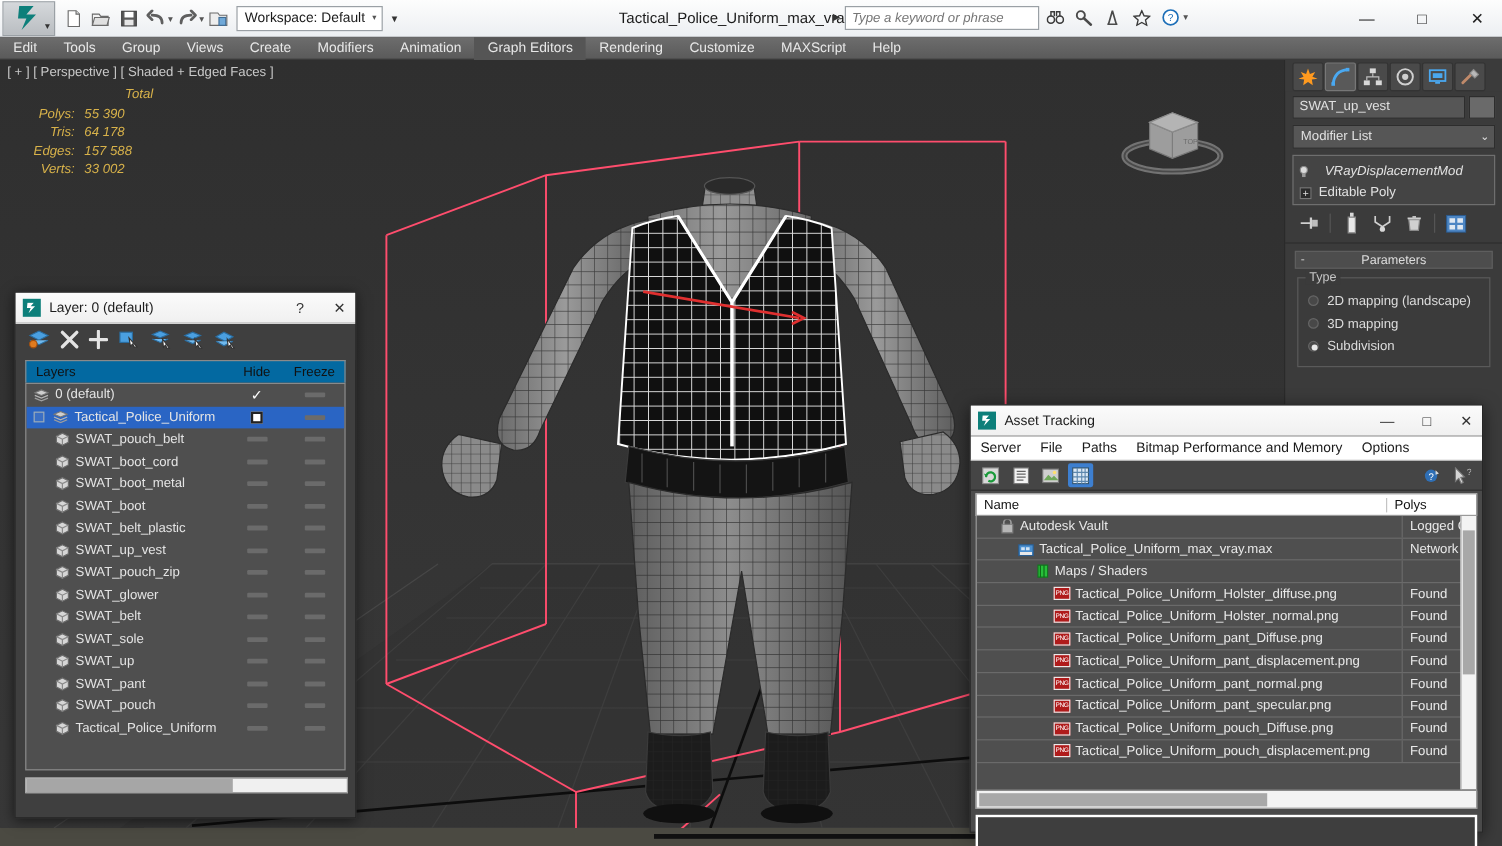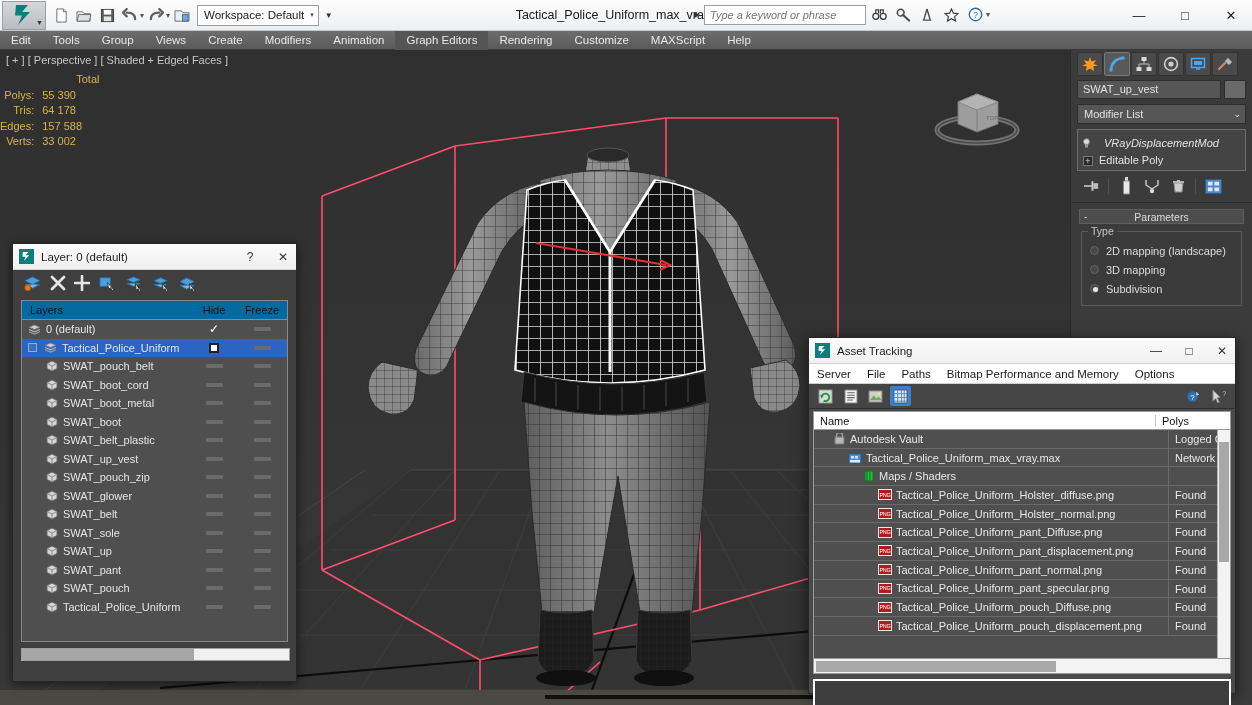--- a/index.html
+++ b/index.html
@@ -72,21 +72,21 @@
   }
   #menubar .menu-item.hl { background:#555; }
 
   
   #viewport {
     position:absolute; left:0; top:50px; width:1070px; height:640px;
     background:#333333; overflow:hidden;
   }
   #vpLabel { position:absolute; left:6px; top:4px; font-size:11px; color:#c8c8c8; white-space:nowrap;}
   #stats {
-    position:absolute; left:0; top:22px; color:#d8b24a; font-size:11px; line-height:15.5px;
+    position:absolute; left:28px; top:22px; color:#d8b24a; font-size:11px; line-height:15.5px;font-style:italic;
   }
   #stats table { border-collapse:collapse; }
   #stats td { padding:0 4px 0 0; font-size:11px; color:#d8b24a; }
   #stats td.lbl { text-align:right; padding-right:8px; }
   #stats td.hdr { padding-left:34px; }
   #gridfloor { position:absolute; left:0; top:0; width:1070px; height:640px; }
   #viewcube { position:absolute; right:38px; top:22px; width:110px; height:85px; }
 
   
   #cmdpanel {

